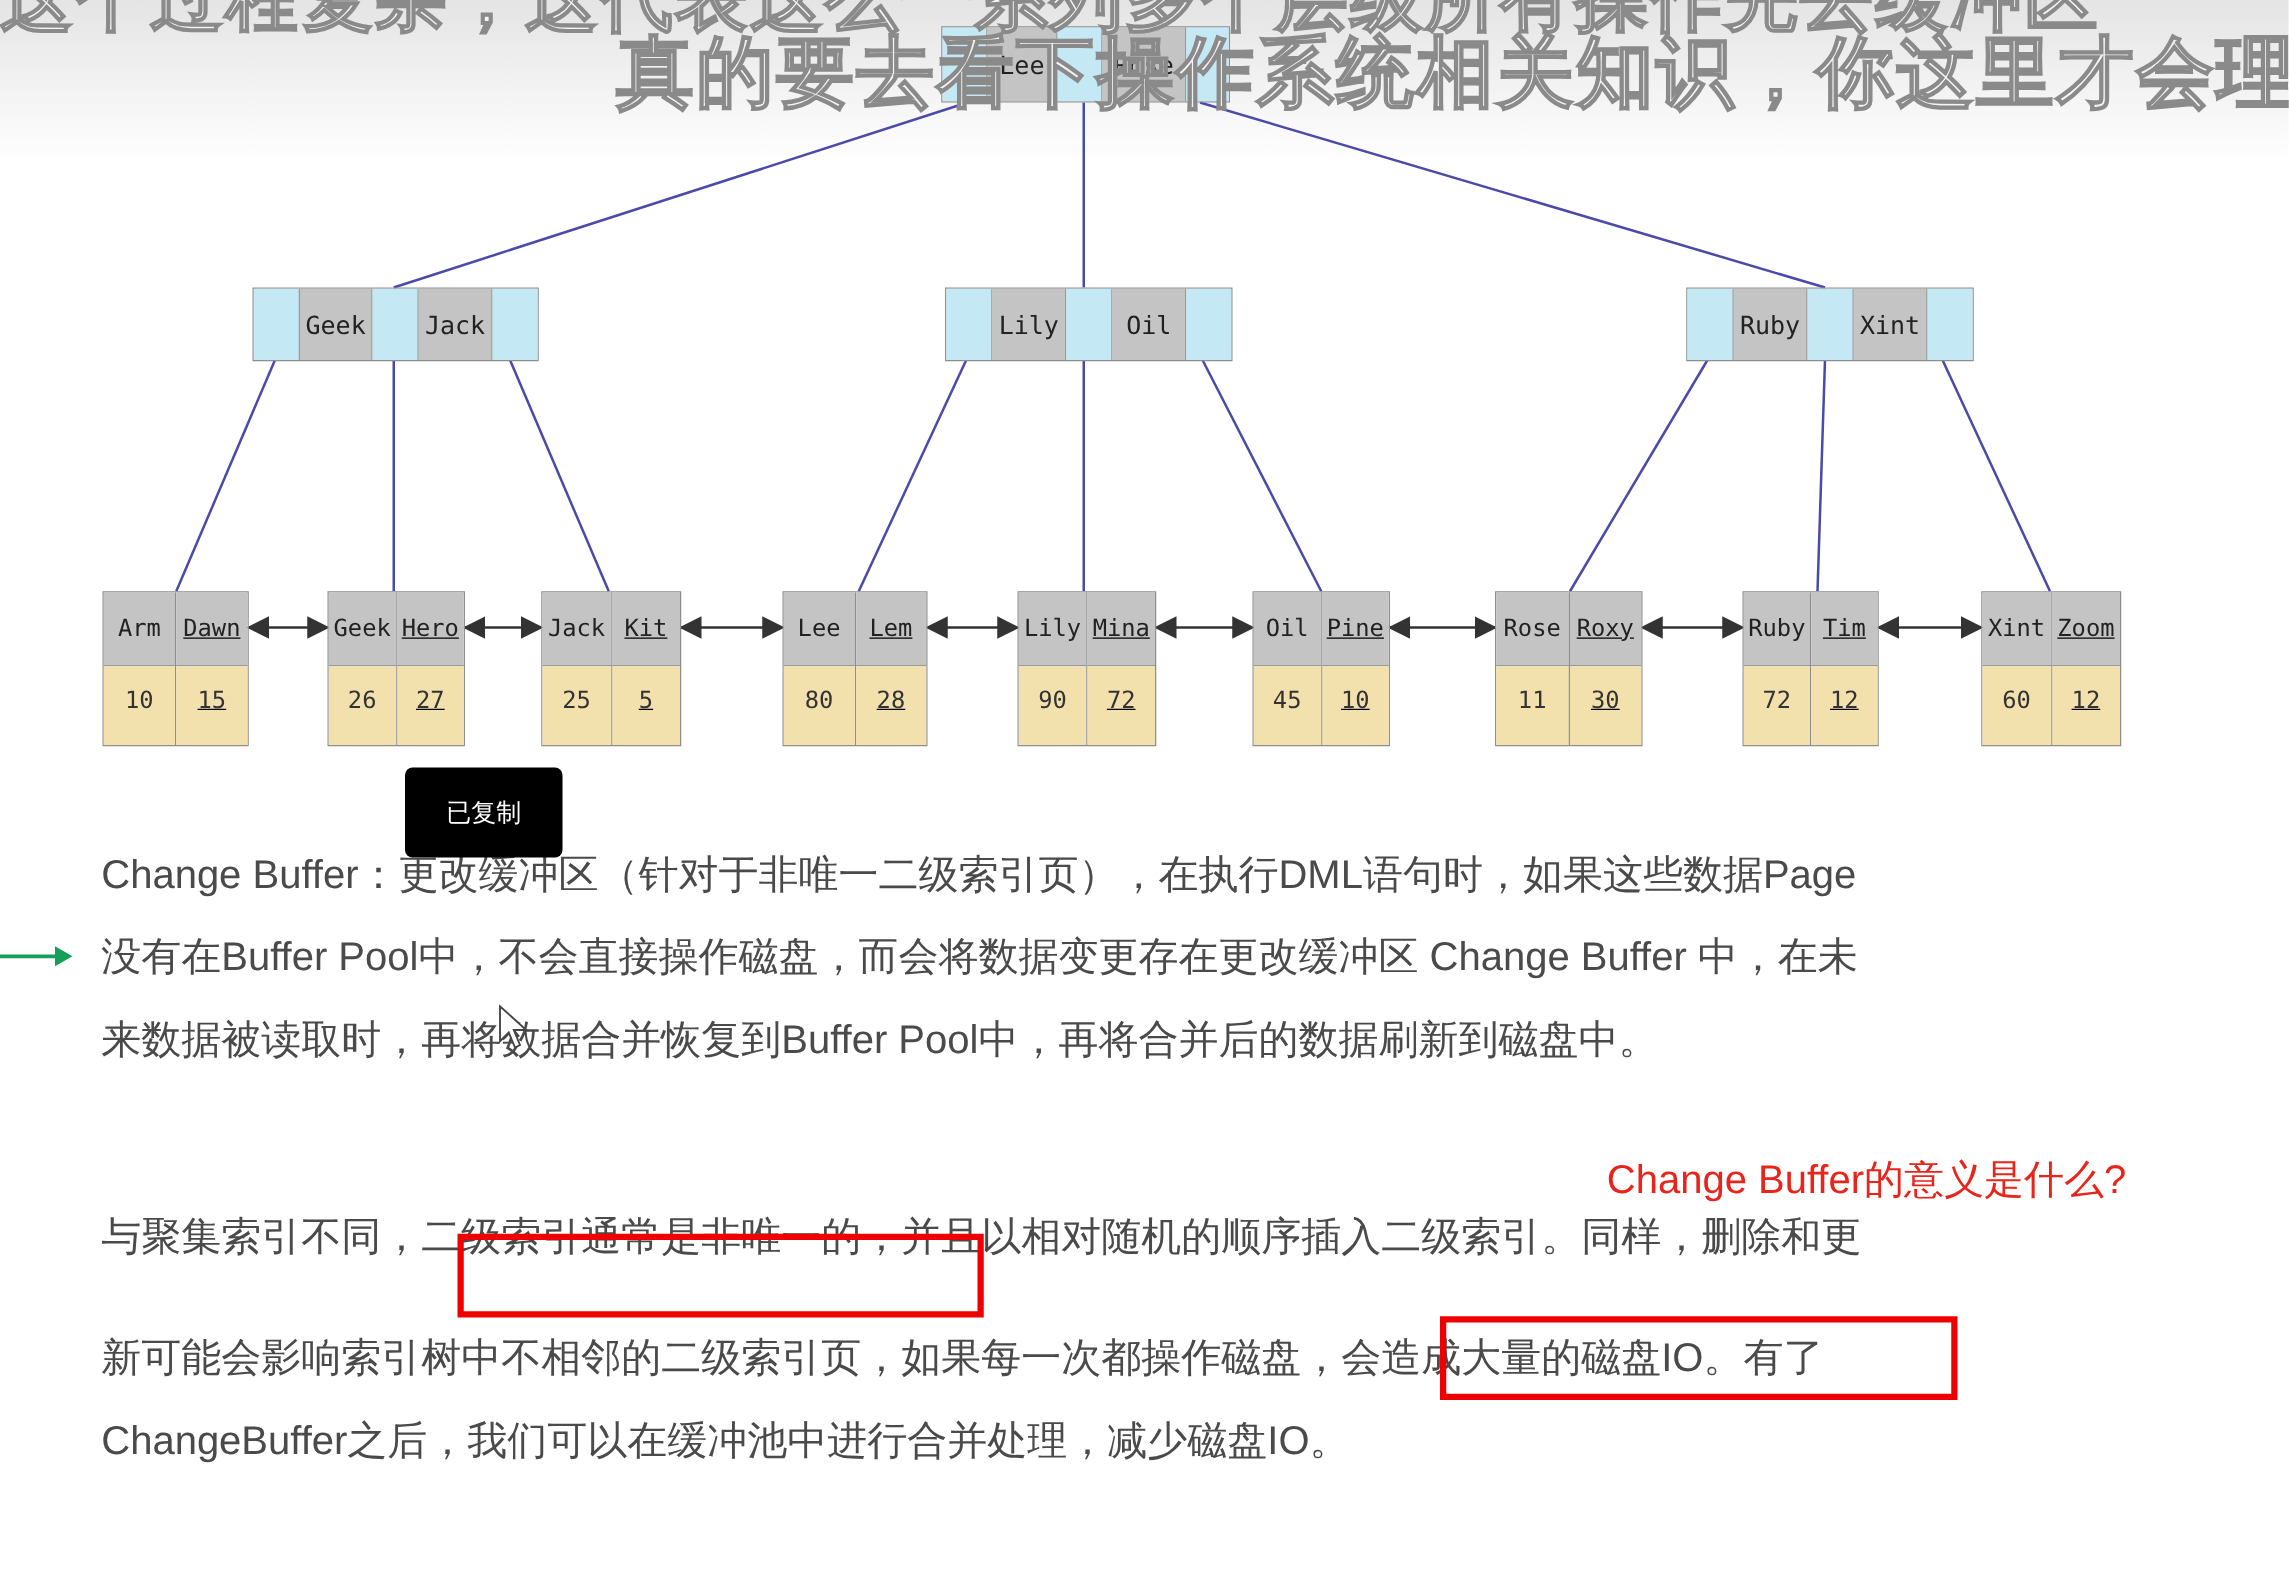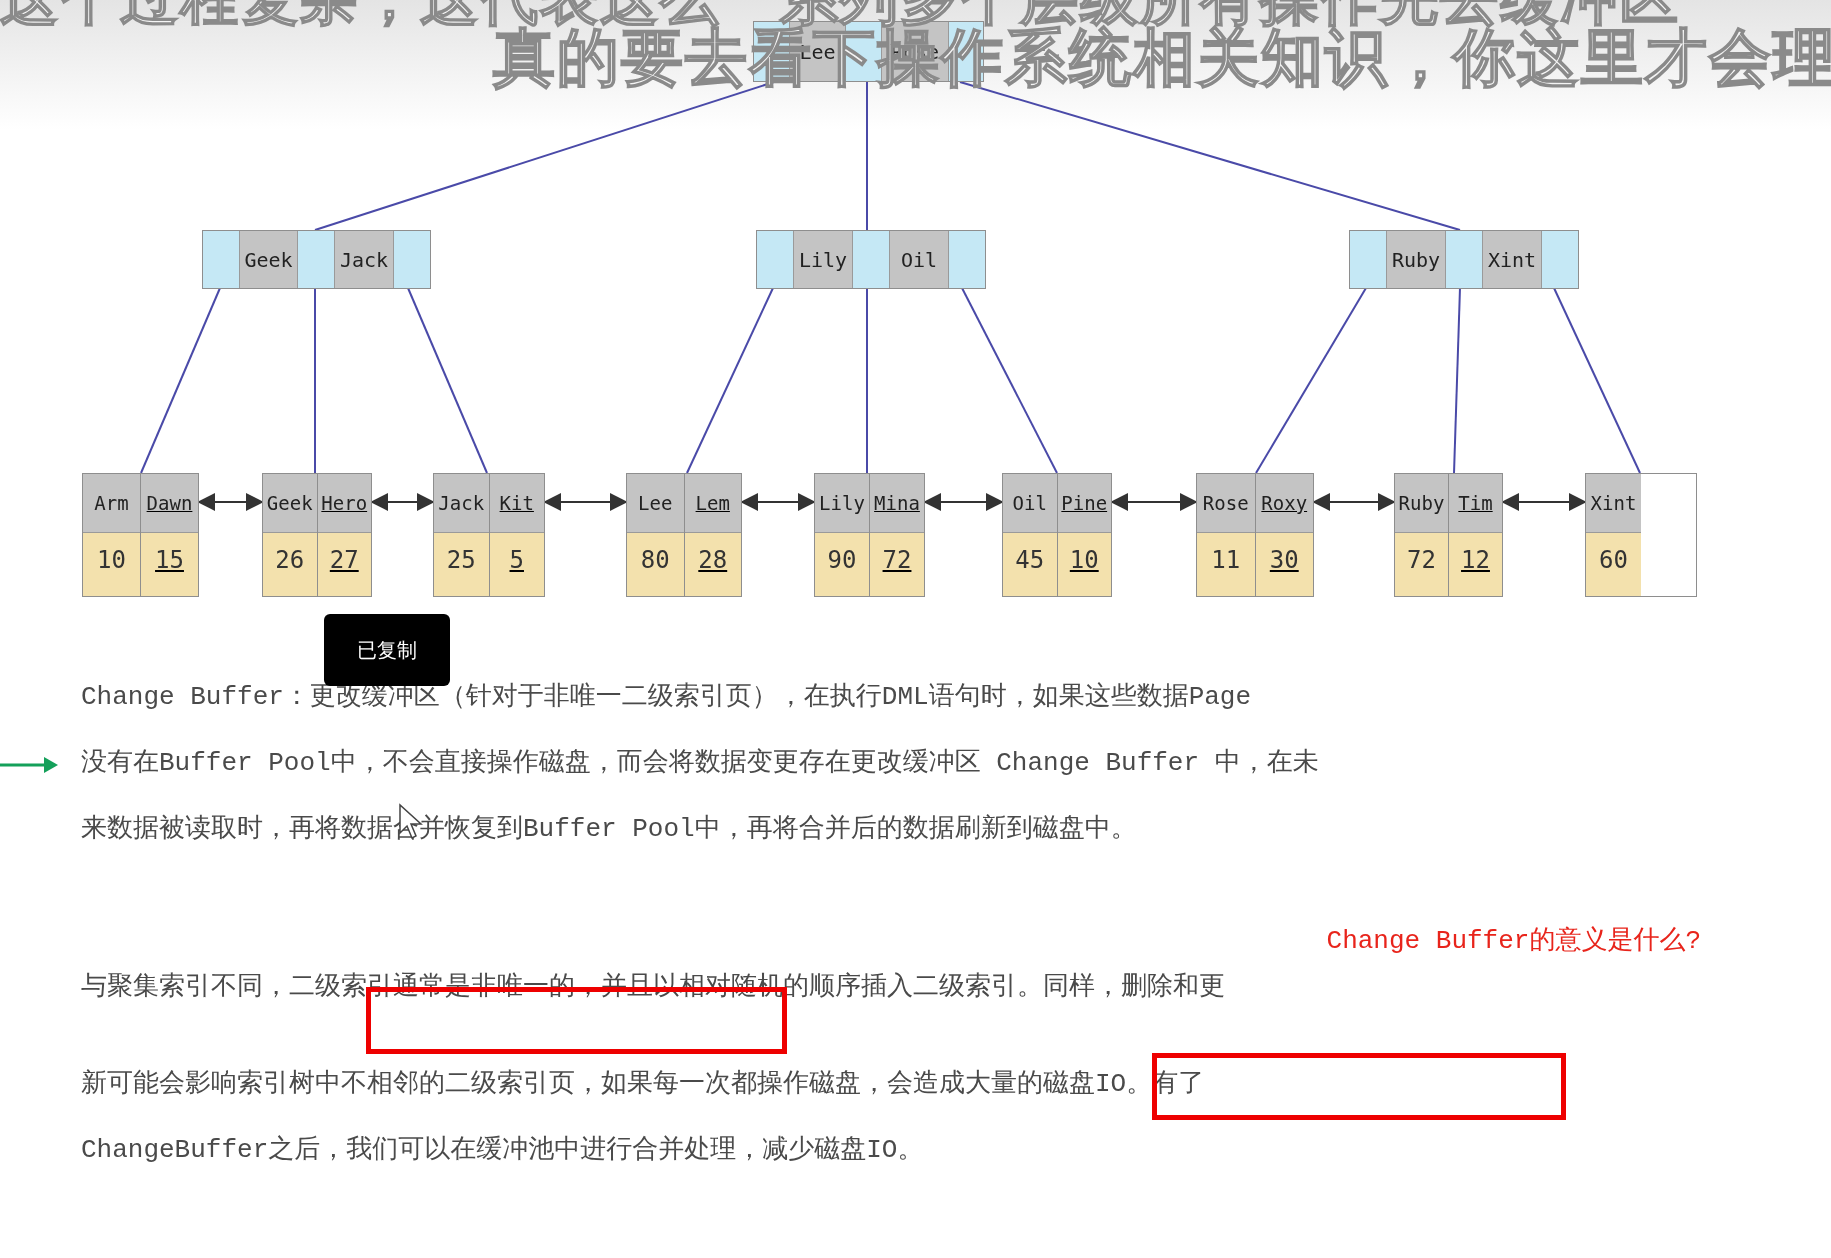--- a/index.html
+++ b/index.html
@@ -41,34 +41,34 @@
   .leaf .col + .col { border-left:1px solid #8e8e8e;text-decoration:underline; }
   .leaf .lk {
     height:58px; background:#c4c4c4; border-bottom:1px solid #9a9a9a;
     display:flex; align-items:center; justify-content:center;
     font-family:"DejaVu Sans Mono", monospace; font-size:19px; color:#222;
     white-space:nowrap; overflow:visible;
   }
   .leaf .lv {
     flex:1; background:#f3e1ad;
     display:flex; align-items:center; justify-content:center;
-    font-family:"DejaVu Sans Mono", monospace; font-size:24px; color:#333;
+    font-family:"DejaVu Sans Mono", monospace; font-size:19px; color:#333;
     padding-bottom:10px;
   }
 
   .tooltip {
     position:absolute; left:324px; top:614px; width:126px; height:72px;
     background:#000; color:#fff; border-radius:6px;
     display:flex; align-items:center; justify-content:center;
     font-size:20px; z-index:15;
   }
 
   .para {
     position:absolute; left:81px; width:1620px;
-    font-family:Liberation Mono, monospace; font-size:26px; color:#4a4a4a;
+    font-family:Liberation Sans, sans-serif; font-size:32px; color:#4a4a4a;
     white-space:nowrap;
   }
   .para.heading { color:#e8241b;text-align:right; }
   .hl-box {
     position:absolute; border:5px solid #ee0000; box-sizing:border-box; z-index:5;
   }
   .green-arrow { position:absolute; left:0; top:752px; }
   .cursor { position:absolute; left:398px; top:803px; z-index:6; }
 </style>
 </head>
@@ -220,20 +220,24 @@
   <div class="col">
       <div class="lk">Tim</div>
       <div class="lv">12</div>
     </div>
 </div>
 <div class="leaf" style="left:1585px; top:473px; width:112px;">
   <div class="col">
       <div class="lk">Xint</div>
       <div class="lv">60</div>
     </div>
+  <div class="col">
+      <div class="lk">Zoom</div>
+      <div class="lv">12</div>
+    </div>
 </div>
 
 <div class="subtitle line1">这个过程复杂，这代表这么一系列多个层级所有操作先去缓冲区</div>
 <div class="subtitle line2">真的要去看下操作系统相关知识，你这里才会理解</div>
 
 <div class="tooltip">已复制</div>
 
 <svg class="green-arrow" width="60" width2="" height="26">
   <line x1="0" y1="13" x2="46" y2="13" stroke="#14a05a" stroke-width="3"></line>
   <path d="M44,5 L58,13 L44,21 z" fill="#14a05a"></path>

